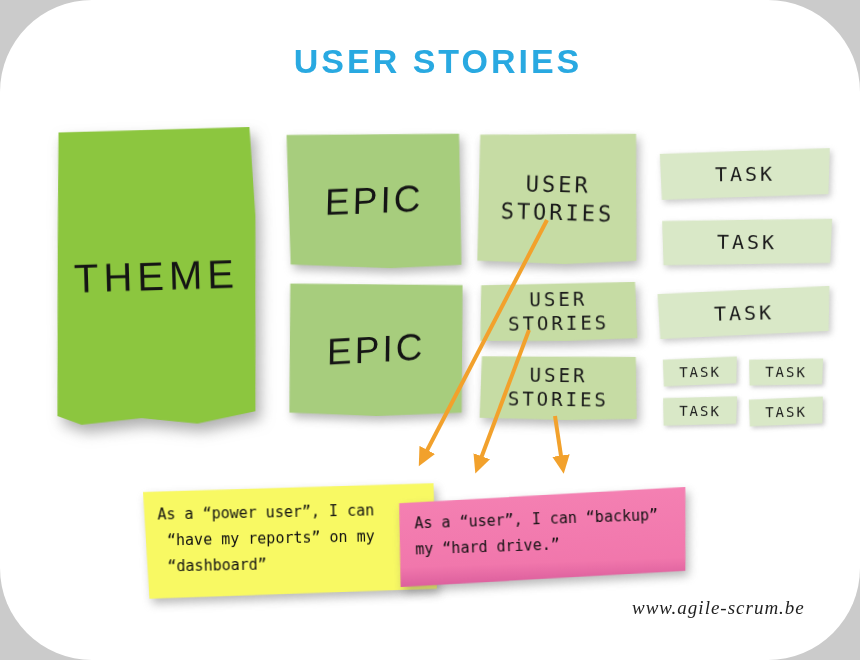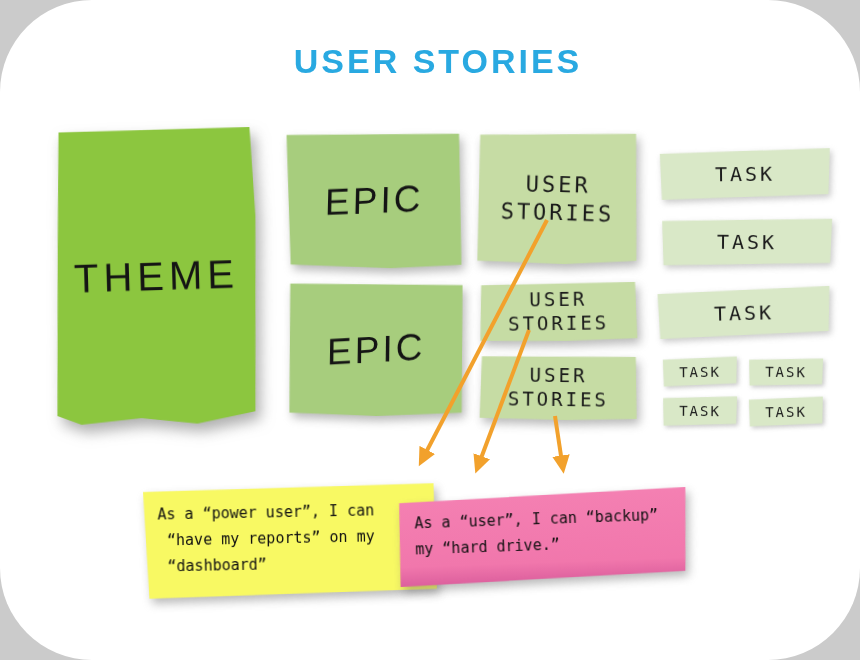--- a/index.html
+++ b/index.html
@@ -196,15 +196,16 @@
       </div>
     </div>
 
     <div class="nw nw-pink">
       <div class="paper p-pink">
         <div class="card-line">As a “user”, I can “backup”</div>
         <div class="card-line">my “hard drive.”</div>
       </div>
     </div>
 
+    <div class="website">www.agile-scrum.be</div>
 
   </div>
 </div>
 
 </body></html>

